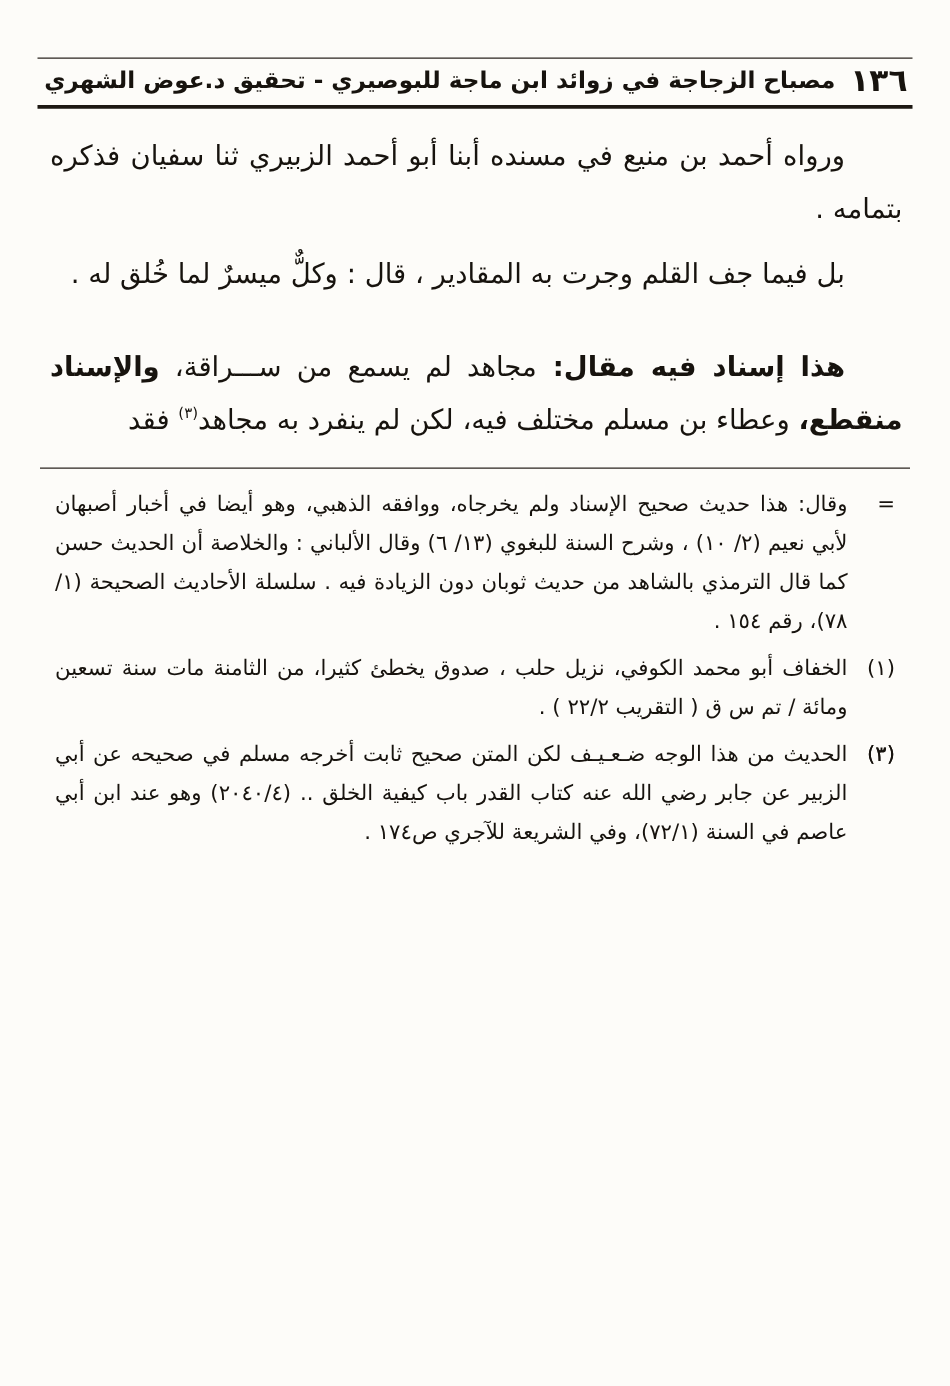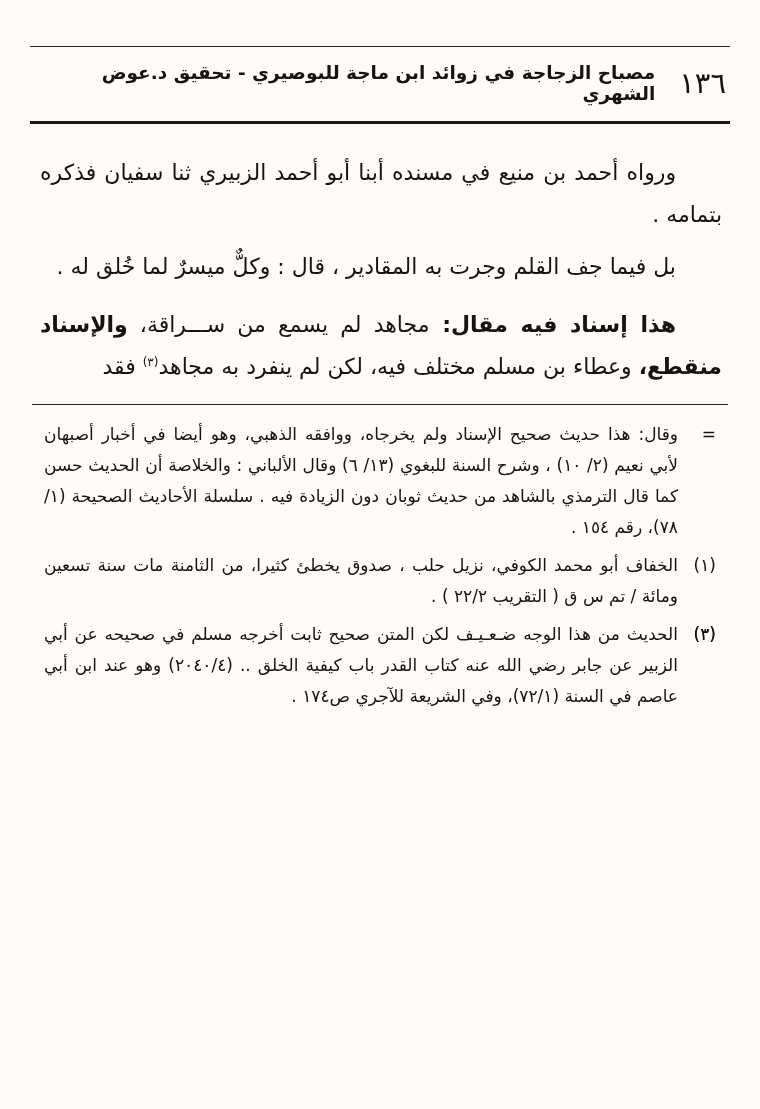--- a/index.html
+++ b/index.html
@@ -15,31 +15,31 @@
     box-sizing:border-box;
     padding:46px 28px 0 28px;
     overflow:hidden;
   }
   .rule-top { border-top:1.5px solid #2b2520; margin:0 2px; }
   .header {
     direction:rtl;
     display:flex; align-items:center; gap:12px;
     padding:3px 6px 5px 6px;
   }
-  .page-num { font-size:29px; font-weight:normal; letter-spacing:1px; white-space:nowrap; }
-  .title { font-size:18.5px; font-weight:bold; margin:12px; }
+  .page-num { font-size:25px; font-weight:bold; letter-spacing:1px; white-space:nowrap; }
+  .title { font-size:18.5px; font-weight:bold; margin:0; }
   .rule-bottom { border-top:3px solid #1d1813; margin:0 2px; }
   .body {
     direction:rtl; text-align:justify;
     font-size:22px; line-height:42px;
-    padding:28px 10px 0 12px;
+    padding:18px 10px 0 12px;
   }
   .para { text-indent:46px; margin:0 0 10px 0; }
   .para sup { font-size:12px; line-height:0; }
-  .lead-gap { margin-top:16px; }
+  .lead-gap { margin-top:33px; }
   b.seg { font-weight:bold; }
   .fn-sep { border-top:1.8px solid #2b2520; margin:16px 4px 0 4px; }
   .footnotes {
     direction:rtl; text-align:justify;
     font-size:17px; line-height:31px;
     padding:14px 12px 0 16px;
   }
   .footnote { position:relative; padding-right:42px; margin-bottom:7px; }
   .fn-marker { position:absolute; right:4px; top:0; }
 </style>

